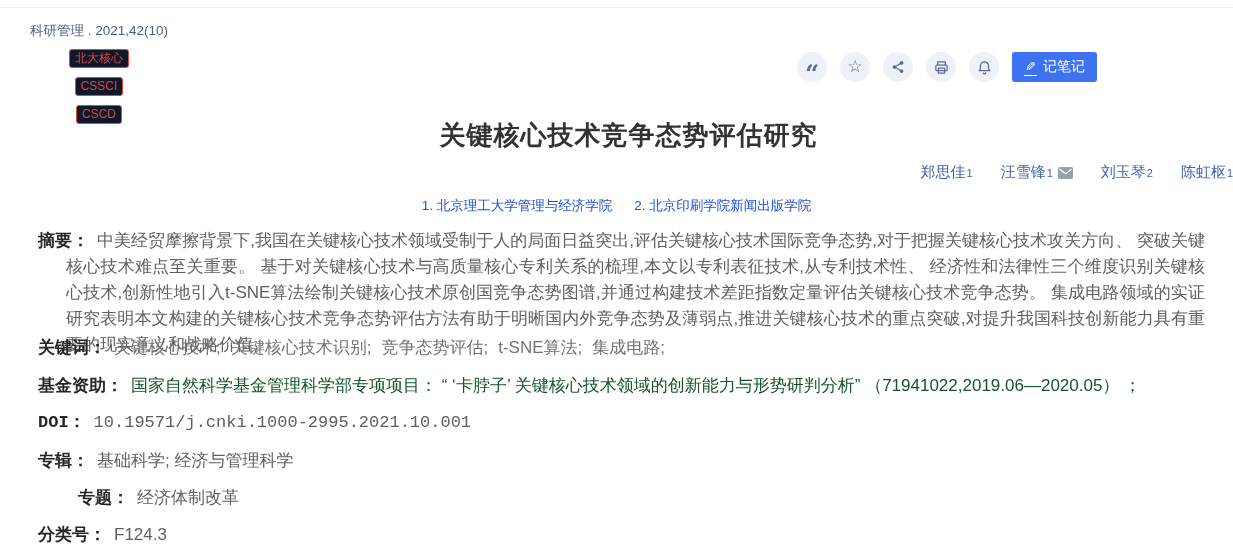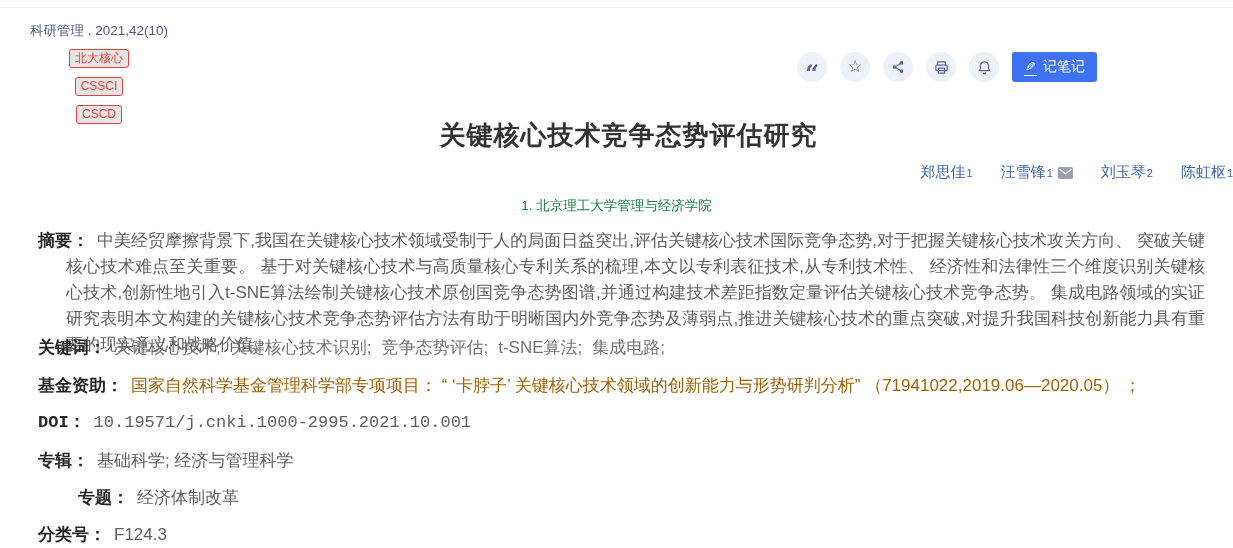--- a/index.html
+++ b/index.html
@@ -8,21 +8,21 @@
     width:1233px; height:548px; overflow:hidden; position:relative;
     font-family:"Liberation Sans","DejaVu Sans",sans-serif; color:#333;
   }
   .top-divider { position:absolute; top:7px; left:0; width:100%; height:1px; background:#f0f0f2; }
 
   
   .journal-row { position:absolute; top:22px; left:30px; display:flex; align-items:center; gap:9px;flex-direction:column; }
   .journal-link { color:#515c85; font-size:13.5px; text-decoration:none; cursor:pointer; }
   .badge {
     border:1px solid #e6433c; color:#e6433c; font-size:12px; line-height:15px;
-    padding:1px 5px; border-radius:3px; background:#e5e5e5; white-space:nowrap;
+    padding:1px 5px; border-radius:3px; background:#0f172a; white-space:nowrap;
   }
 
   
   .toolbar { position:absolute; top:52px; right:136px; display:flex; align-items:center; gap:13px; }
   .icon-btn {
     width:30px; height:30px; border-radius:50%; background:#eef1f8; color:#5b6899;
     display:flex; align-items:center; justify-content:center; cursor:pointer; flex:0 0 auto;
   }
   .quote-glyph { font-family:"DejaVu Serif",serif; font-size:24px; font-weight:bold; line-height:0; position:relative; top:7px; }
   .star-glyph { font-size:17px; line-height:1; position:relative; top:-1px; }
@@ -36,32 +36,32 @@
 
   
   .article-title { position:absolute; top:118px; left:12px; width:100%; text-align:center;
     font-size:26px; font-weight:700; color:#333; letter-spacing:1px; }
   .authors-row { position:absolute; top:163px; left:0; width:100%; display:flex;
     justify-content:flex-end; align-items:center; gap:28px; font-size:15px; color:#3d63ae; }
   .author { cursor:pointer; white-space:nowrap; display:inline-flex; align-items:center; }
   .author sup { font-size:11px; margin-left:1px; }
   .email-icon { margin-left:5px; display:inline-flex; }
   .affil-row { position:absolute; top:197px; left:0; width:100%; display:flex;
-    justify-content:center; gap:22px; font-size:13.5px; color:#15803d; }
+    justify-content:center; gap:22px; font-size:13.5px; color:#1d4ed8; }
   .affil { cursor:pointer; }
 
   
   .meta-row { position:absolute; left:38px; width:1167px; font-size:17px; color:#606060; line-height:20px; }
   .label { font-weight:bold; color:#262626; margin-right:8px; white-space:nowrap; }
   .abstract-row { top:228px; line-height:26px; text-align:justify; padding-left:28px; }
   .abstract-row .label { margin-left:-28px; }
   .keywords-row { top:338px; }
   .keyword { color:#737373; margin-right:10px; cursor:pointer; }
   .fund-row { top:376px; }
-  .fund-link { color:#a16207; cursor:pointer;margin-top:40px; }
+  .fund-link { color:#14532d; cursor:pointer;margin-top:40px; }
   .doi-row { top:413px;font-family:Liberation Mono, monospace; }
   .album-row { top:451px; }
   .topic-row { top:488px;margin-left:40px; }
   .clc-row { top:525px; }
   svg { display:block; }
 </style>
 </head>
 <body>
 
 <div class="top-divider"></div>
@@ -134,20 +134,21 @@
       <sup>2</sup>
     </span>
   <span class="author">
       <span>陈虹枢</span>
       <sup>1</sup>
     </span>
 </div>
 
 <div class="affil-row">
   <span class="affil">1. 北京理工大学管理与经济学院</span>
+  <span class="affil">2. 北京印刷学院新闻出版学院</span>
 </div>
 
 <div class="meta-row abstract-row">
   <span class="label">摘要：</span><span>中美经贸摩擦背景下,我国在关键核心技术领域受制于人的局面日益突出,评估关键核心技术国际竞争态势,对于把握关键核心技术攻关方向、 突破关键核心技术难点至关重要。 基于对关键核心技术与高质量核心专利关系的梳理,本文以专利表征技术,从专利技术性、 经济性和法律性三个维度识别关键核心技术,创新性地引入t-SNE算法绘制关键核心技术原创国竞争态势图谱,并通过构建技术差距指数定量评估关键核心技术竞争态势。 集成电路领域的实证研究表明本文构建的关键核心技术竞争态势评估方法有助于明晰国内外竞争态势及薄弱点,推进关键核心技术的重点突破,对提升我国科技创新能力具有重要的现实意义和战略价值。</span>
 </div>
 
 <div class="meta-row keywords-row">
   <span class="label">关键词：</span><span class="keyword">关键核心技术;</span><span class="keyword">关键核心技术识别;</span><span class="keyword">竞争态势评估;</span><span class="keyword">t-SNE算法;</span><span class="keyword">集成电路;</span>
 </div>
 

